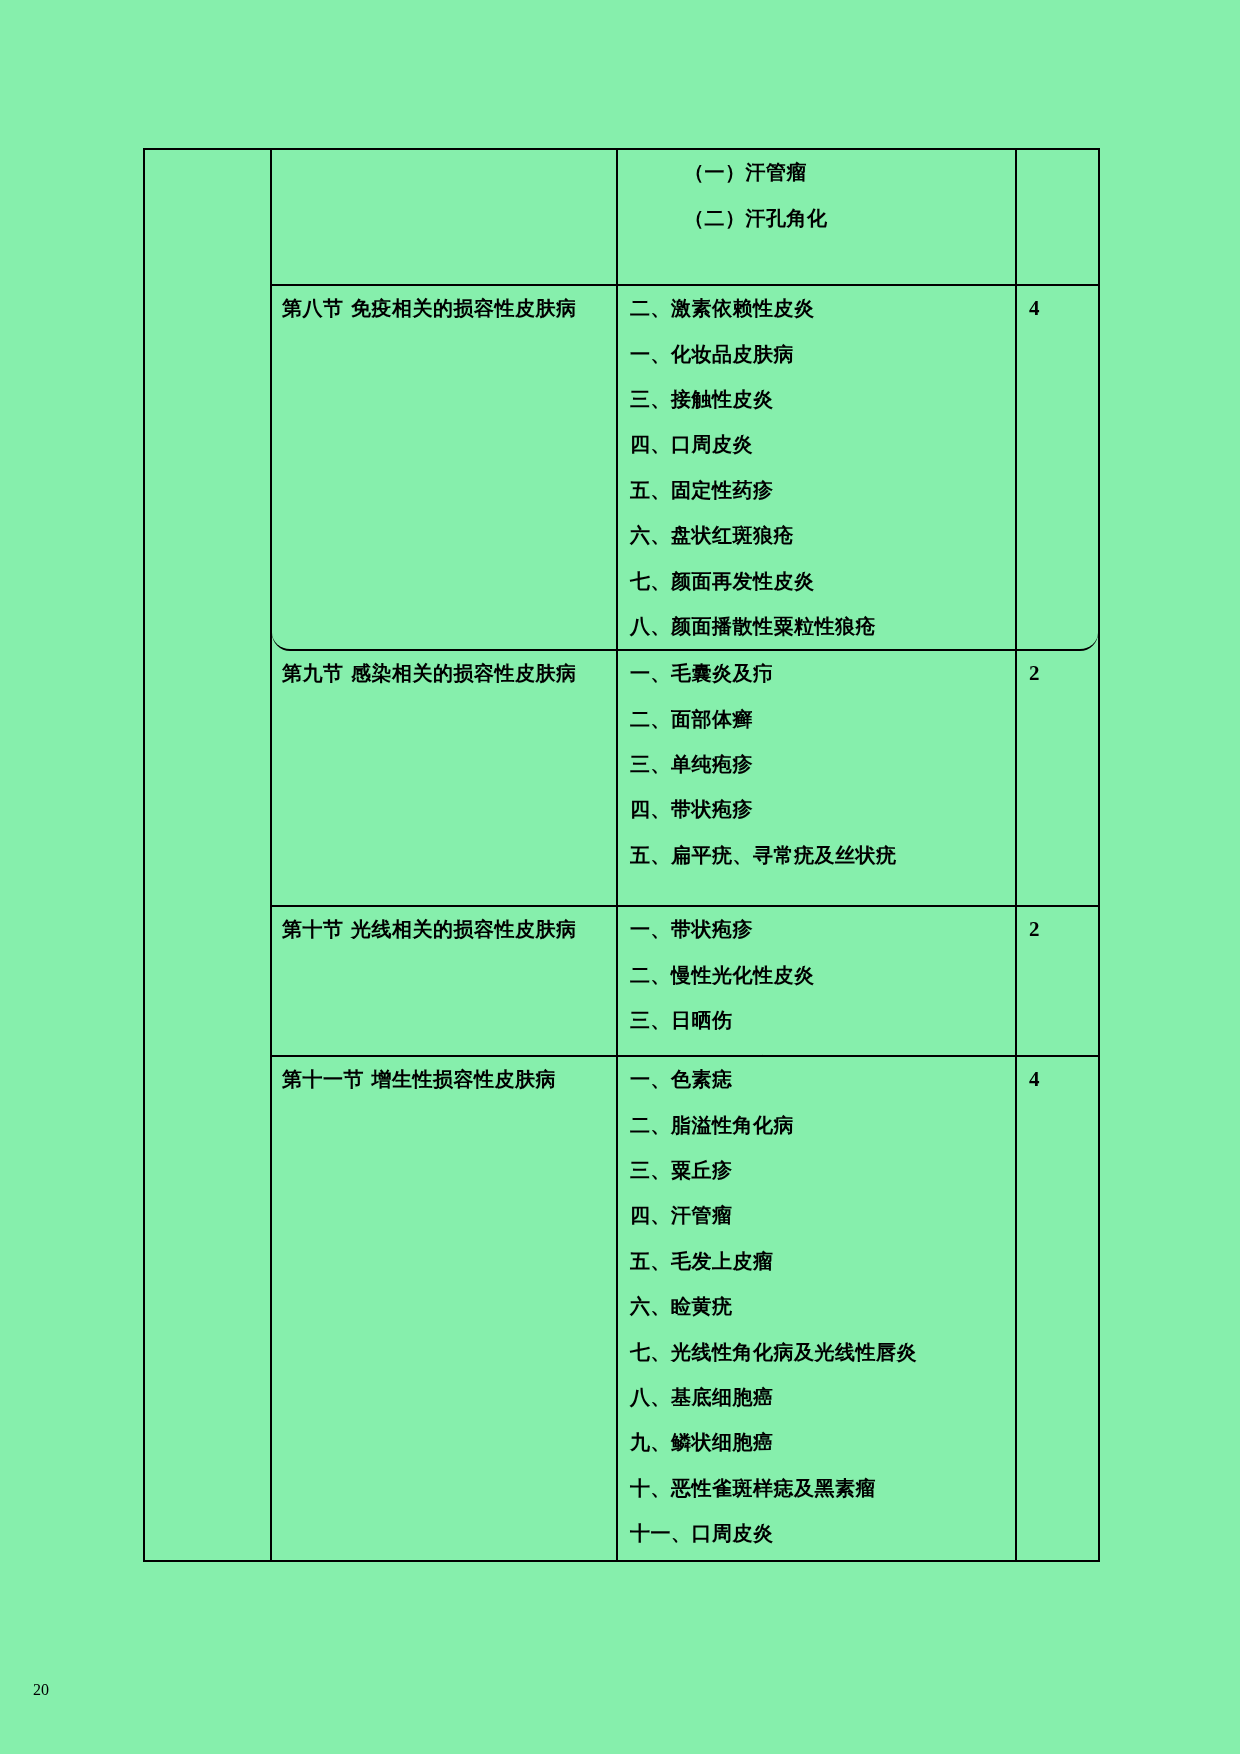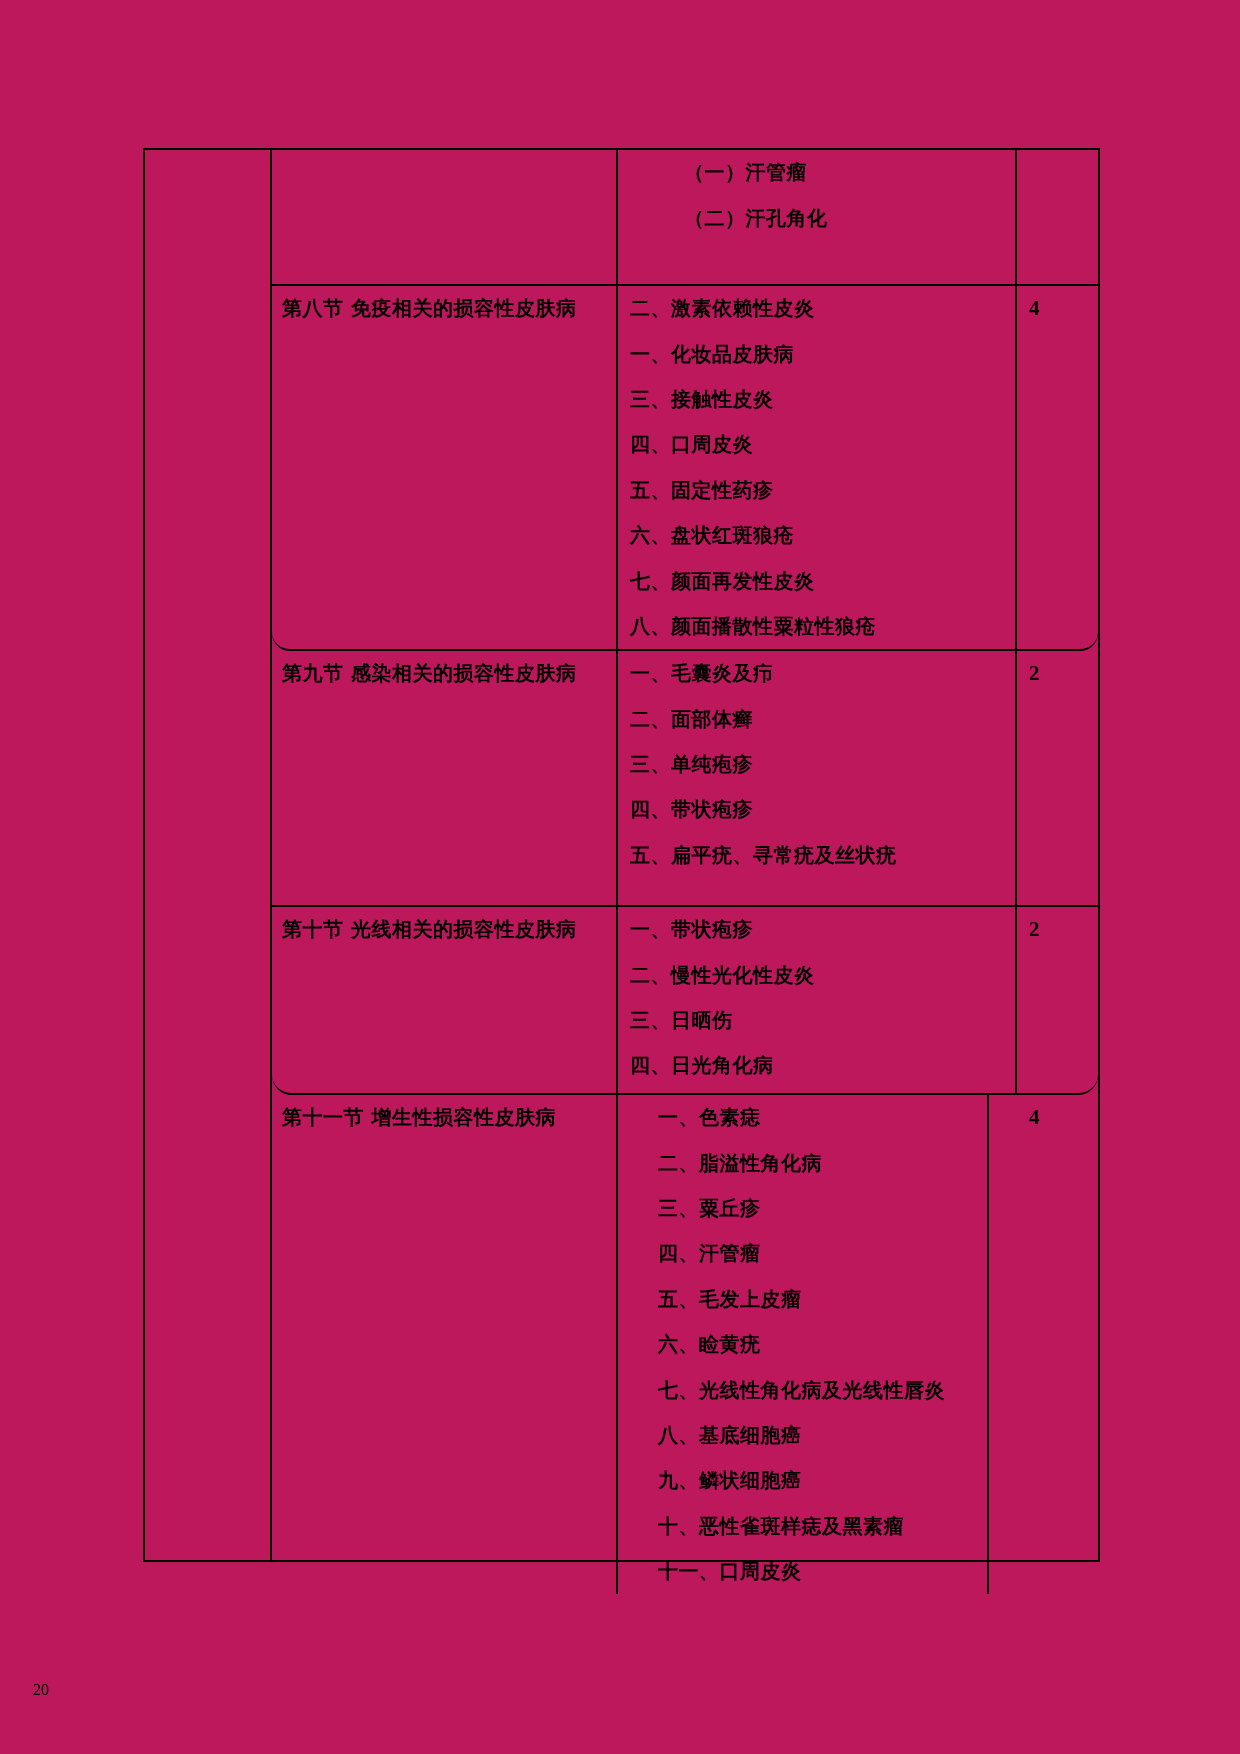--- a/index.html
+++ b/index.html
@@ -1,38 +1,38 @@
 <!DOCTYPE html>
 <html><head>
 <meta charset="utf-8">
 <style>
   html,body { margin:0; padding:0; }
   .page {
     position:relative; width:1240px; height:1754px;
-    background:#be185d; color:#000000;
+    background:#86efac; color:#000000;
     font-family:"DejaVu Sans", sans-serif;
     overflow:hidden;
   }
   .syllabus-table {
     position:absolute; left:143px; top:148px;
     width:957px; height:1414px;
     border:2px solid #000; box-sizing:border-box;
     display:flex;
   }
   .spacer-col {
     width:127px; flex:0 0 127px;
     border-right:2px solid #000; box-sizing:border-box;
   }
   .main-col { flex:1; display:flex; flex-direction:column; min-width:0; }
   .trow { display:flex; border-bottom:2px solid #000; box-sizing:border-box; flex:0 0 auto; }
-  .trow.last { border-bottom:none; flex:1 1 auto;gap:28px; }
+  .trow.last { border-bottom:none; flex:1 1 auto; }
   .row-continuation { height:136px; }
   .row-s8  { height:365px;border-radius:18px; }
   .row-s9  { height:256px; }
-  .row-s10 { height:188px;border-radius:20px; }
+  .row-s10 { height:150px; }
   .cell-title {
     width:346px; flex:0 0 346px;
     border-right:2px solid #000; box-sizing:border-box;
     padding-left:10px; overflow:hidden;
   }
   .cell-items {
     flex:1 1 auto; min-width:0;
     border-right:2px solid #000; box-sizing:border-box;
     padding-left:12px; overflow:hidden;
   }

